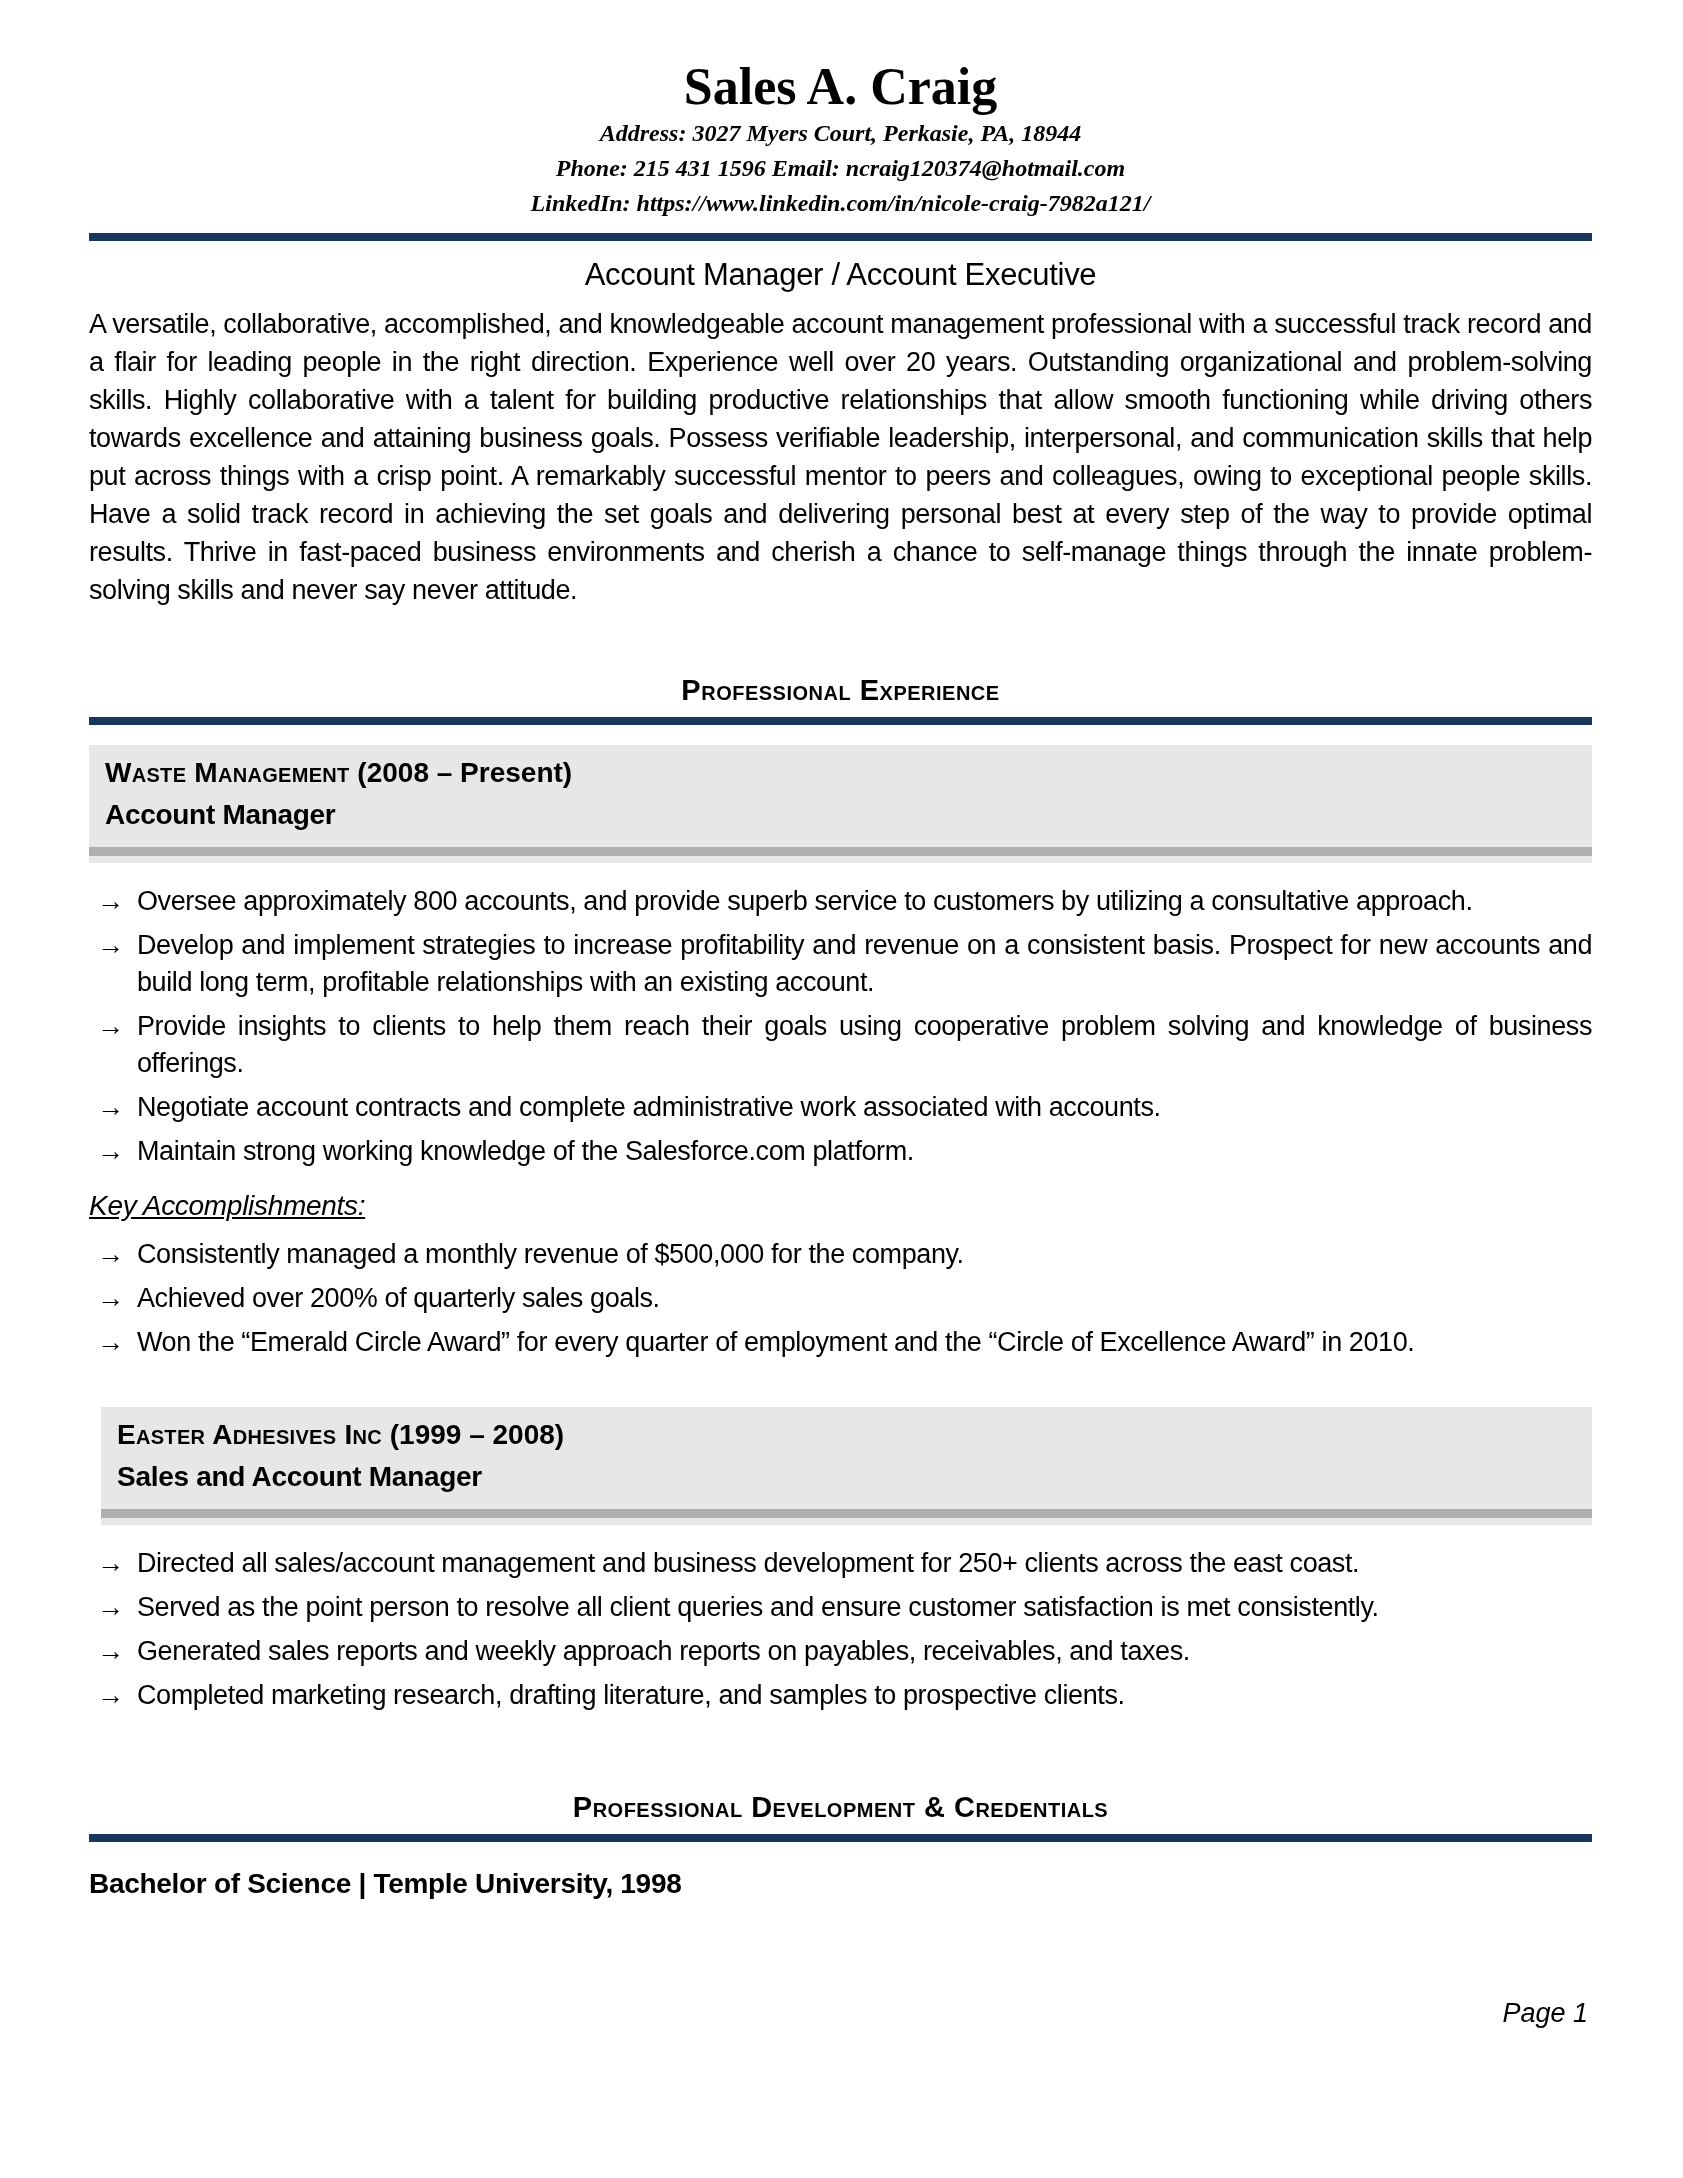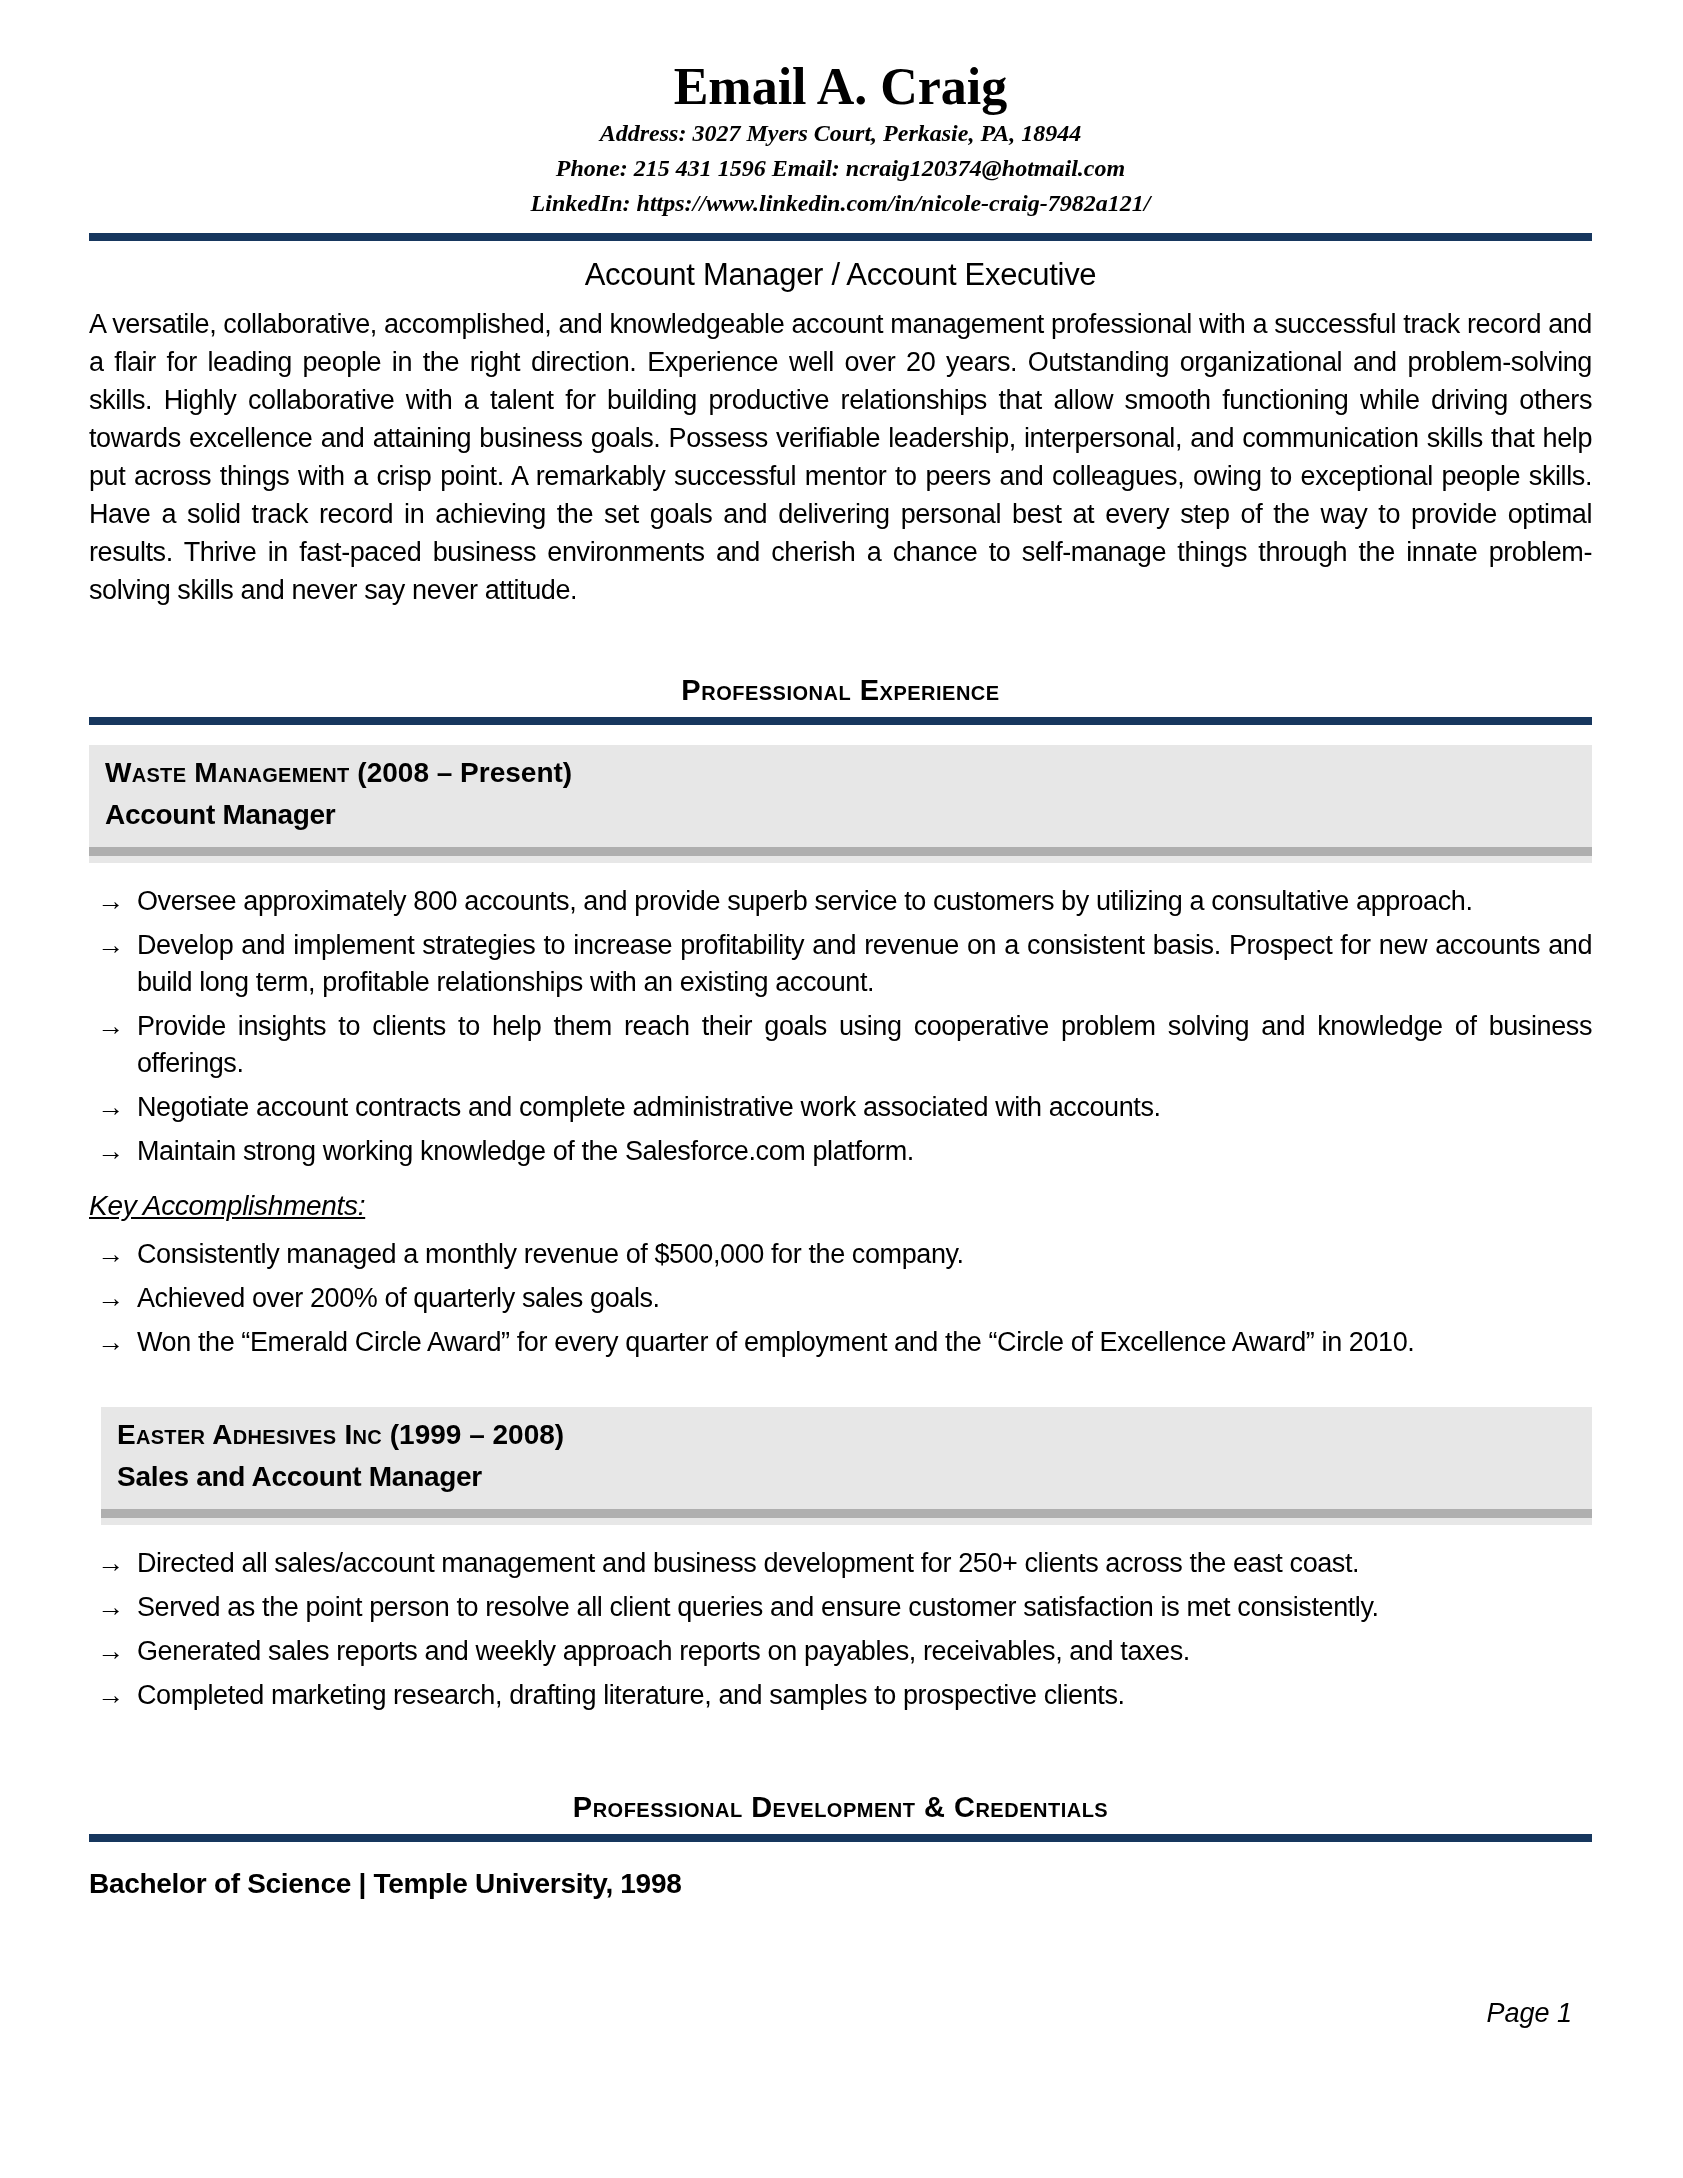--- a/index.html
+++ b/index.html
@@ -75,32 +75,32 @@
     letter-spacing: -0.3px;
   }
   .key-acc + ul.bullets { margin-top: 14px; }
   .job2-box { margin-top: 46px; margin-left: 12px; }
   
   .degree { margin-top: 26px; font-size: 28px; font-weight: bold; letter-spacing: -0.3px; }
   
   .page-footer {
     position: absolute;
     top: 1998px;
-    right: 111px;
+    right: 95px;
     font-size: 27px;
     font-style: italic;
   }
 </style>
 </head>
 <body>
 
 <div class="page">
 
   <div class="hdr">
-    <div class="name">Email A. Craig</div>
+    <div class="name">Sales A. Craig</div>
     <div class="contact">Address: 3027 Myers Court, Perkasie, PA, 18944</div>
     <div class="contact">Phone: 215 431 1596 Email: ncraig120374@hotmail.com</div>
     <div class="contact">LinkedIn: https://www.linkedin.com/in/nicole-craig-7982a121/</div>
   </div>
   <div class="rule hdr-rule"></div>
 
   <div class="job-title">Account Manager / Account Executive</div>
   <p class="summary">A versatile, collaborative, accomplished, and knowledgeable account management professional with a successful track record and a flair for leading people in the right direction. Experience well over 20 years. Outstanding organizational and problem-solving skills. Highly collaborative with a talent for building productive relationships that allow smooth functioning while driving others towards excellence and attaining business goals. Possess verifiable leadership, interpersonal, and communication skills that help put across things with a crisp point. A remarkably successful mentor to peers and colleagues, owing to exceptional people skills. Have a solid track record in achieving the set goals and delivering personal best at every step of the way to provide optimal results. Thrive in fast-paced business environments and cherish a chance to self-manage things through the innate problem-solving skills and never say never attitude.</p>
 
   <h2 class="section-heading sh-exp">Professional Experience</h2>

